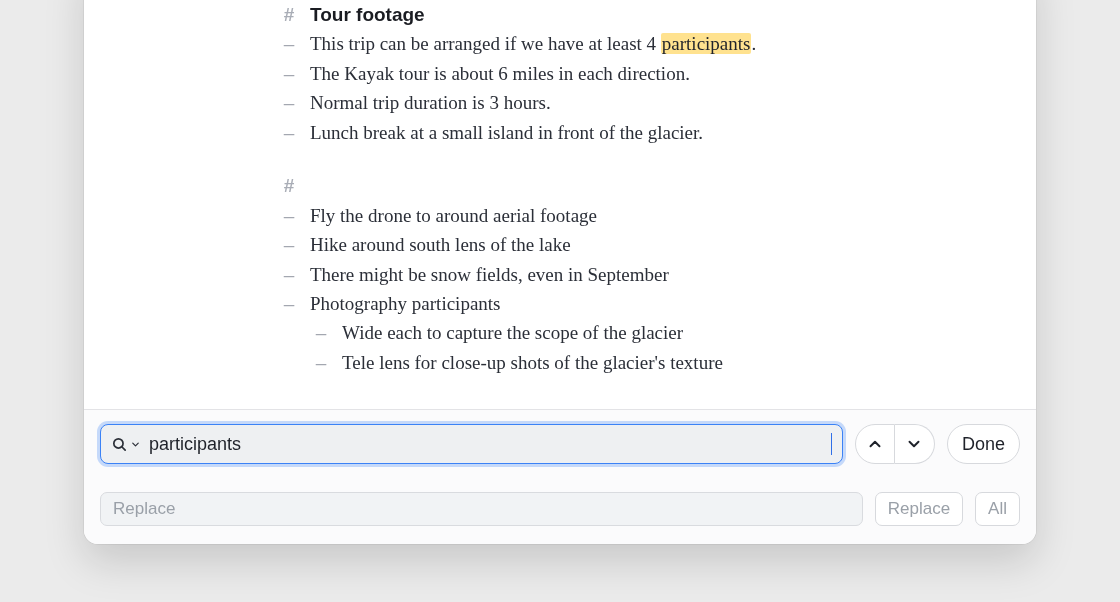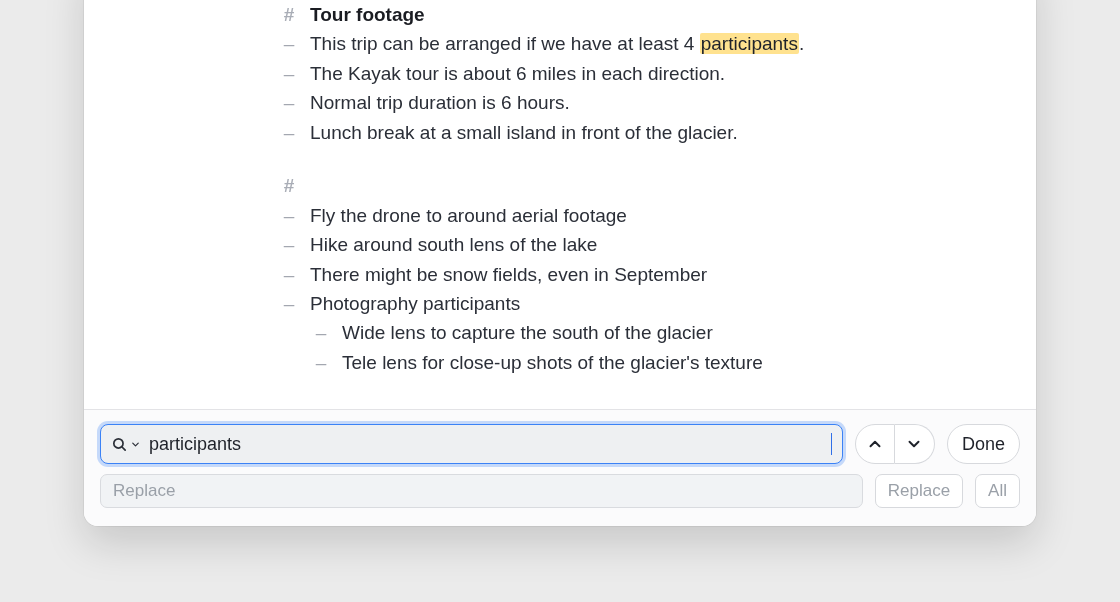--- a/index.html
+++ b/index.html
@@ -48,39 +48,39 @@
     align-items: baseline;
     gap: 14px;
     color: #2b2f38;
   }
   .bullet-row .dash {
     color: #a3a7b0;
     width: 14px;
     text-align: center;
     flex: 0 0 14px;
   }
-  .bullet-row .txt { flex: 1 1 auto; }
+  .bullet-row .txt { flex: 1 1 auto; font-family: Liberation Serif, serif; }
   .sub-row { padding-left: 32px; }
   mark.hl {
     background: #ffe28f;
     color: #1f222a;
     border-radius: 2px;
     padding: 0 1px;
   }
   .findbar {
     border-top: 1px solid #e3e3e6;
     background: #fbfbfc;
     padding: 14px 16px 18px 16px;
   }
   .findrow {
     display: flex;
     align-items: center;
     gap: 12px;
   }
-  .findrow + .findrow { margin-top: 10px; align-items: center; }
+  .findrow + .findrow { margin-top: 28px; align-items: center; }
   .search-wrap {
     flex: 1 1 auto;
     display: flex;
     align-items: center;
     height: 40px;
     background: #eef0f2;
     border: 1px solid #3b82f6;
     box-shadow: 0 0 0 3px rgba(59,130,246,0.28);
     border-radius: 8px;
     padding: 0 10px;
@@ -169,21 +169,21 @@
         <span class="txt">
           <span>This trip can be arranged if we have at least 4 </span><mark class="hl">participants</mark><span>.</span>
         </span>
       </div>
       <div class="bullet-row">
         <span class="dash">–</span>
         <span class="txt">The Kayak tour is about 6 miles in each direction.</span>
       </div>
       <div class="bullet-row">
         <span class="dash">–</span>
-        <span class="txt">Normal trip duration is 6 hours.</span>
+        <span class="txt">Normal trip duration is 3 hours.</span>
       </div>
       <div class="bullet-row">
         <span class="dash">–</span>
         <span class="txt">Lunch break at a small island in front of the glacier.</span>
       </div>
     </div>
 
     <div class="block">
       <div class="heading-row">
         <span class="hash">#</span>
@@ -199,21 +199,21 @@
       <div class="bullet-row">
         <span class="dash">–</span>
         <span class="txt">There might be snow fields, even in September</span>
       </div>
       <div class="bullet-row">
         <span class="dash">–</span>
         <span class="txt">Photography participants</span>
       </div>
       <div class="bullet-row sub-row">
         <span class="dash">–</span>
-        <span class="txt">Wide lens to capture the south of the glacier</span>
+        <span class="txt">Wide each to capture the scope of the glacier</span>
       </div>
       <div class="bullet-row sub-row">
         <span class="dash">–</span>
         <span class="txt">Tele lens for close-up shots of the glacier's texture</span>
       </div>
     </div>
 
   </div>
 
   <div class="findbar">

